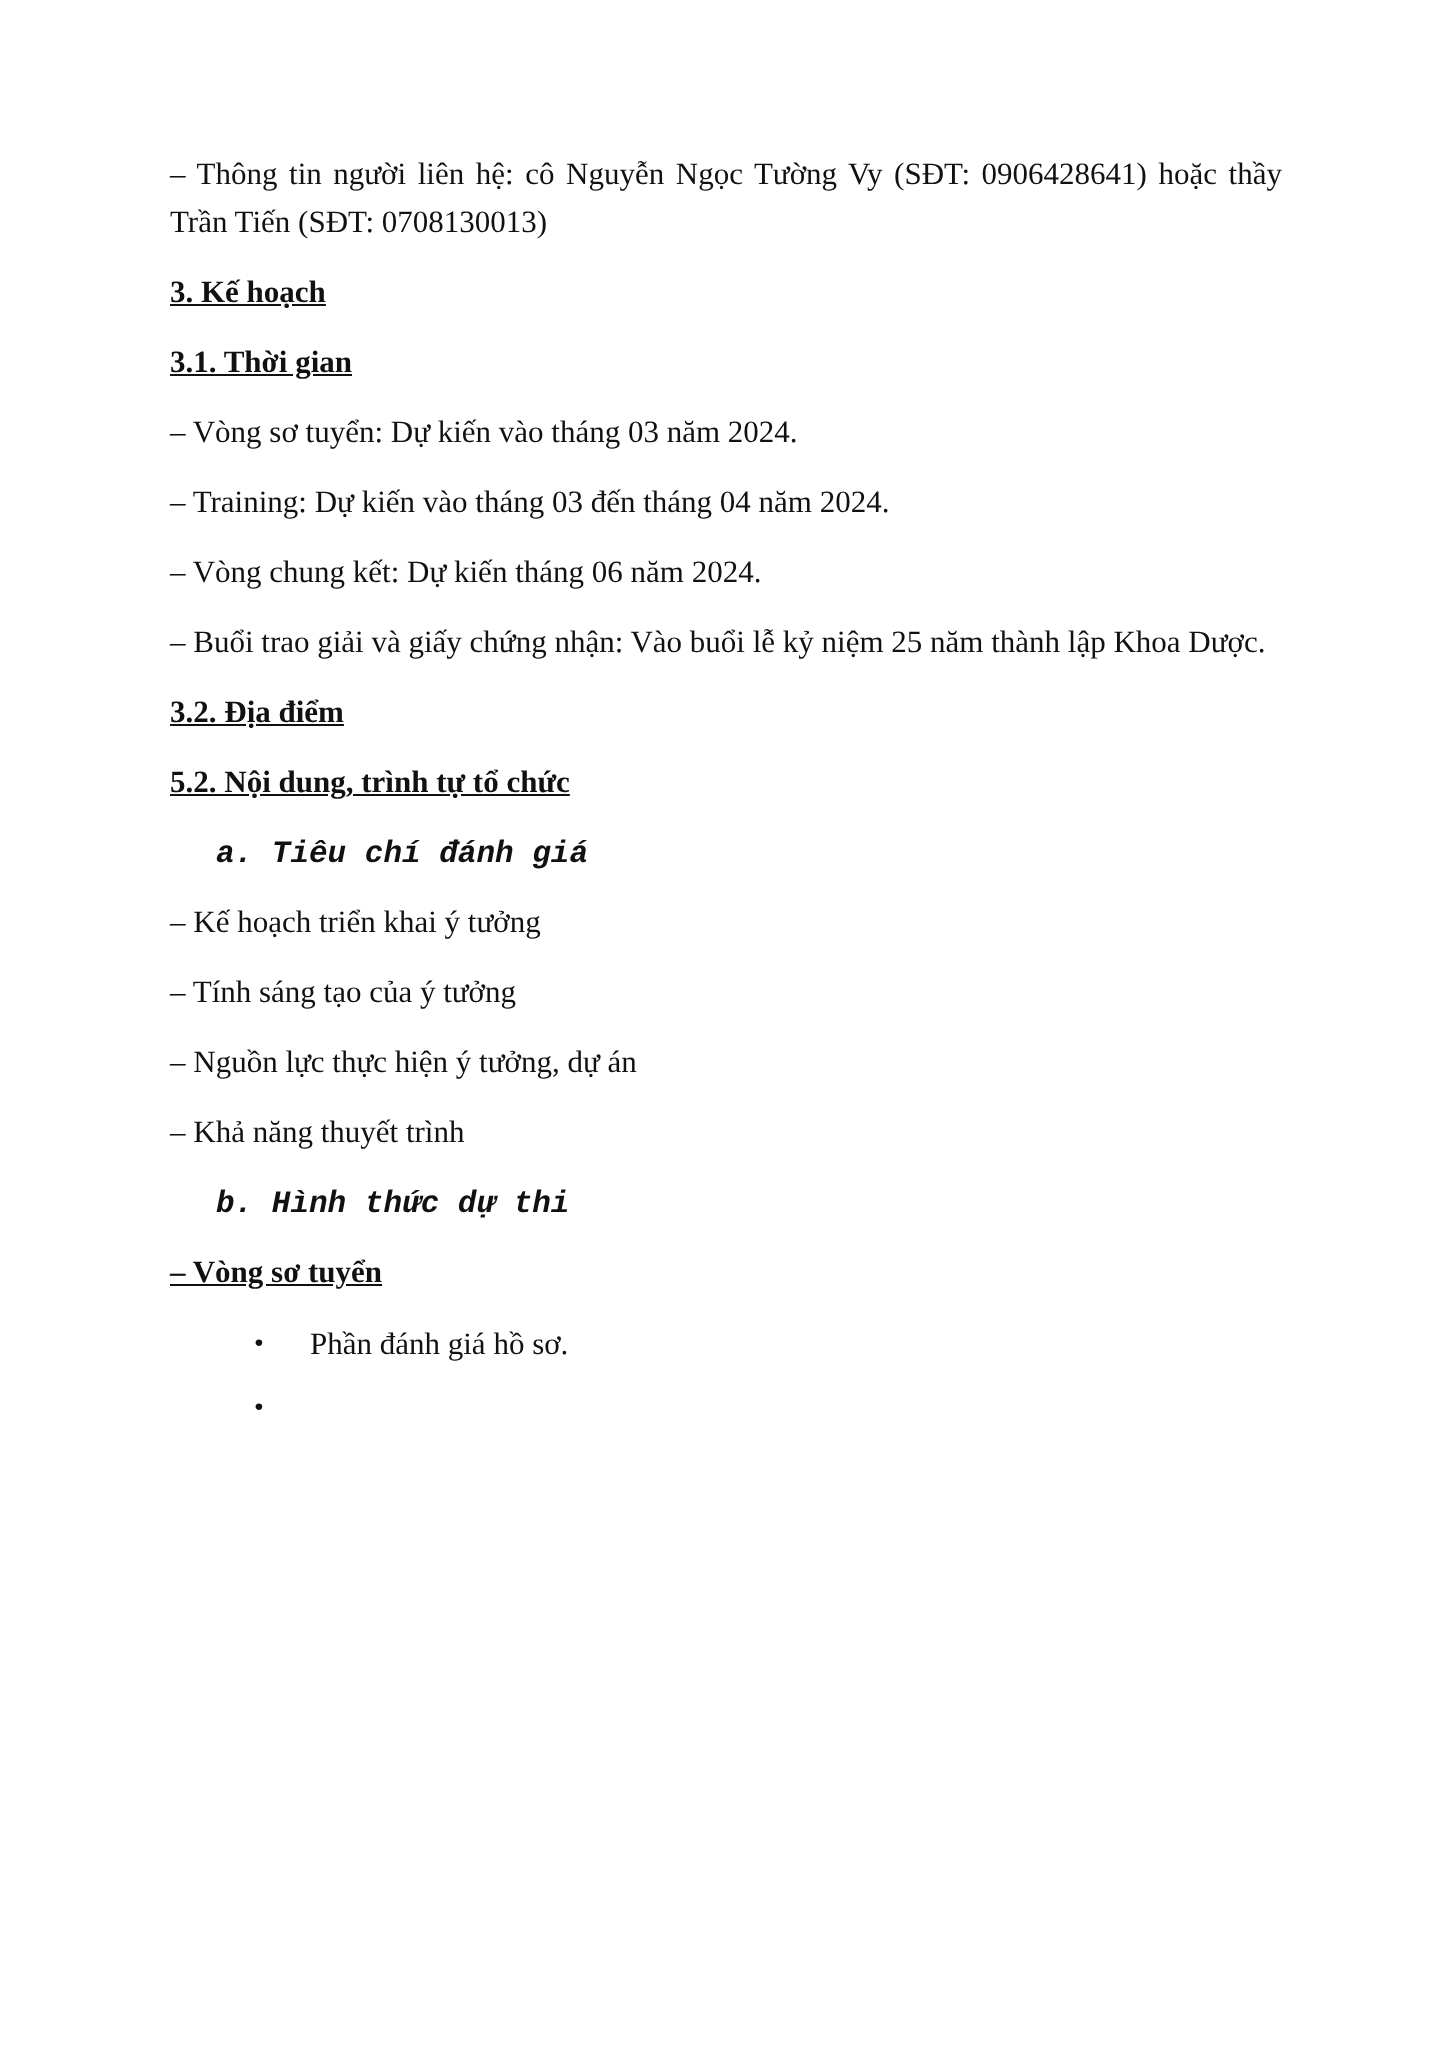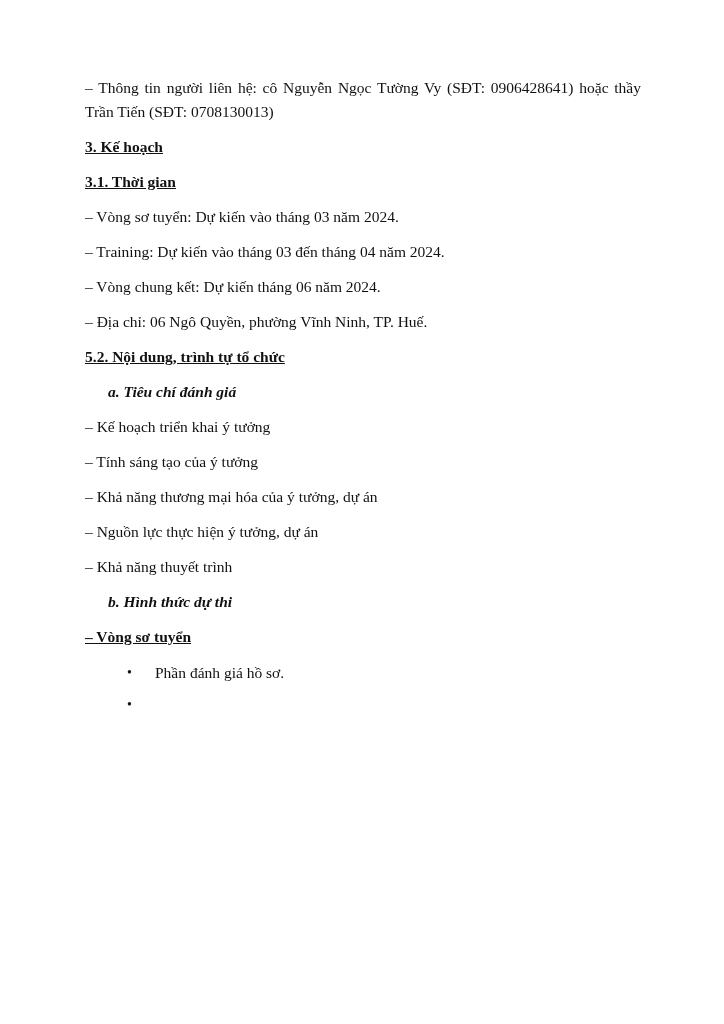--- a/index.html
+++ b/index.html
@@ -31,20 +31,21 @@
   .heading {
     margin: 0 0 11px 0;
     font-weight: bold;
     text-decoration: underline;
   }
   .subheading {
     margin: 0 0 11px 0;
     padding-left: 23px;
     font-weight: bold;
     font-style: italic;
+    font-family: Liberation Mono, monospace;
   }
   .bullet-item {
     display: flex;
     margin: 0 0 6px 0;
     line-height: 26px;
   }
   .bullet-marker {
     flex: 0 0 70px;
     padding-left: 42px;
     box-sizing: border-box;
@@ -63,31 +64,31 @@
 
     <p class="para">– Thông tin người liên hệ: cô Nguyễn Ngọc Tường Vy (SĐT: 0906428641) hoặc thầy Trần Tiến (SĐT: 0708130013)</p>
 
     <p class="heading">3. Kế hoạch</p>
 
     <p class="heading">3.1. Thời gian</p>
 
     <p class="para">– Vòng sơ tuyển: Dự kiến vào tháng 03 năm 2024.</p>
     <p class="para">– Training: Dự kiến vào tháng 03 đến tháng 04 năm 2024.</p>
     <p class="para">– Vòng chung kết: Dự kiến tháng 06 năm 2024.</p>
+    <p class="para">– Buổi trao giải và giấy chứng nhận: Vào buổi lễ kỷ niệm 25 năm thành lập Khoa Dược.</p>
 
+    <p class="heading">3.2. Địa điểm</p>
 
-    <p class="para">– Địa chỉ: 06 Ngô Quyền, phường Vĩnh Ninh, TP. Huế.</p>
 
     <p class="heading">5.2. Nội dung, trình tự tổ chức</p>
 
     <p class="subheading">a. Tiêu chí đánh giá</p>
 
     <p class="para">– Kế hoạch triển khai ý tưởng</p>
     <p class="para">– Tính sáng tạo của ý tưởng</p>
-    <p class="para">– Khả năng thương mại hóa của ý tưởng, dự án</p>
     <p class="para">– Nguồn lực thực hiện ý tưởng, dự án</p>
     <p class="para">– Khả năng thuyết trình</p>
 
     <p class="subheading">b. Hình thức dự thi</p>
 
     <p class="heading">– Vòng sơ tuyển</p>
 
     <div class="bullet-item">
       <span class="bullet-marker">•</span>
       <span class="bullet-text">Phần đánh giá hồ sơ.</span>

